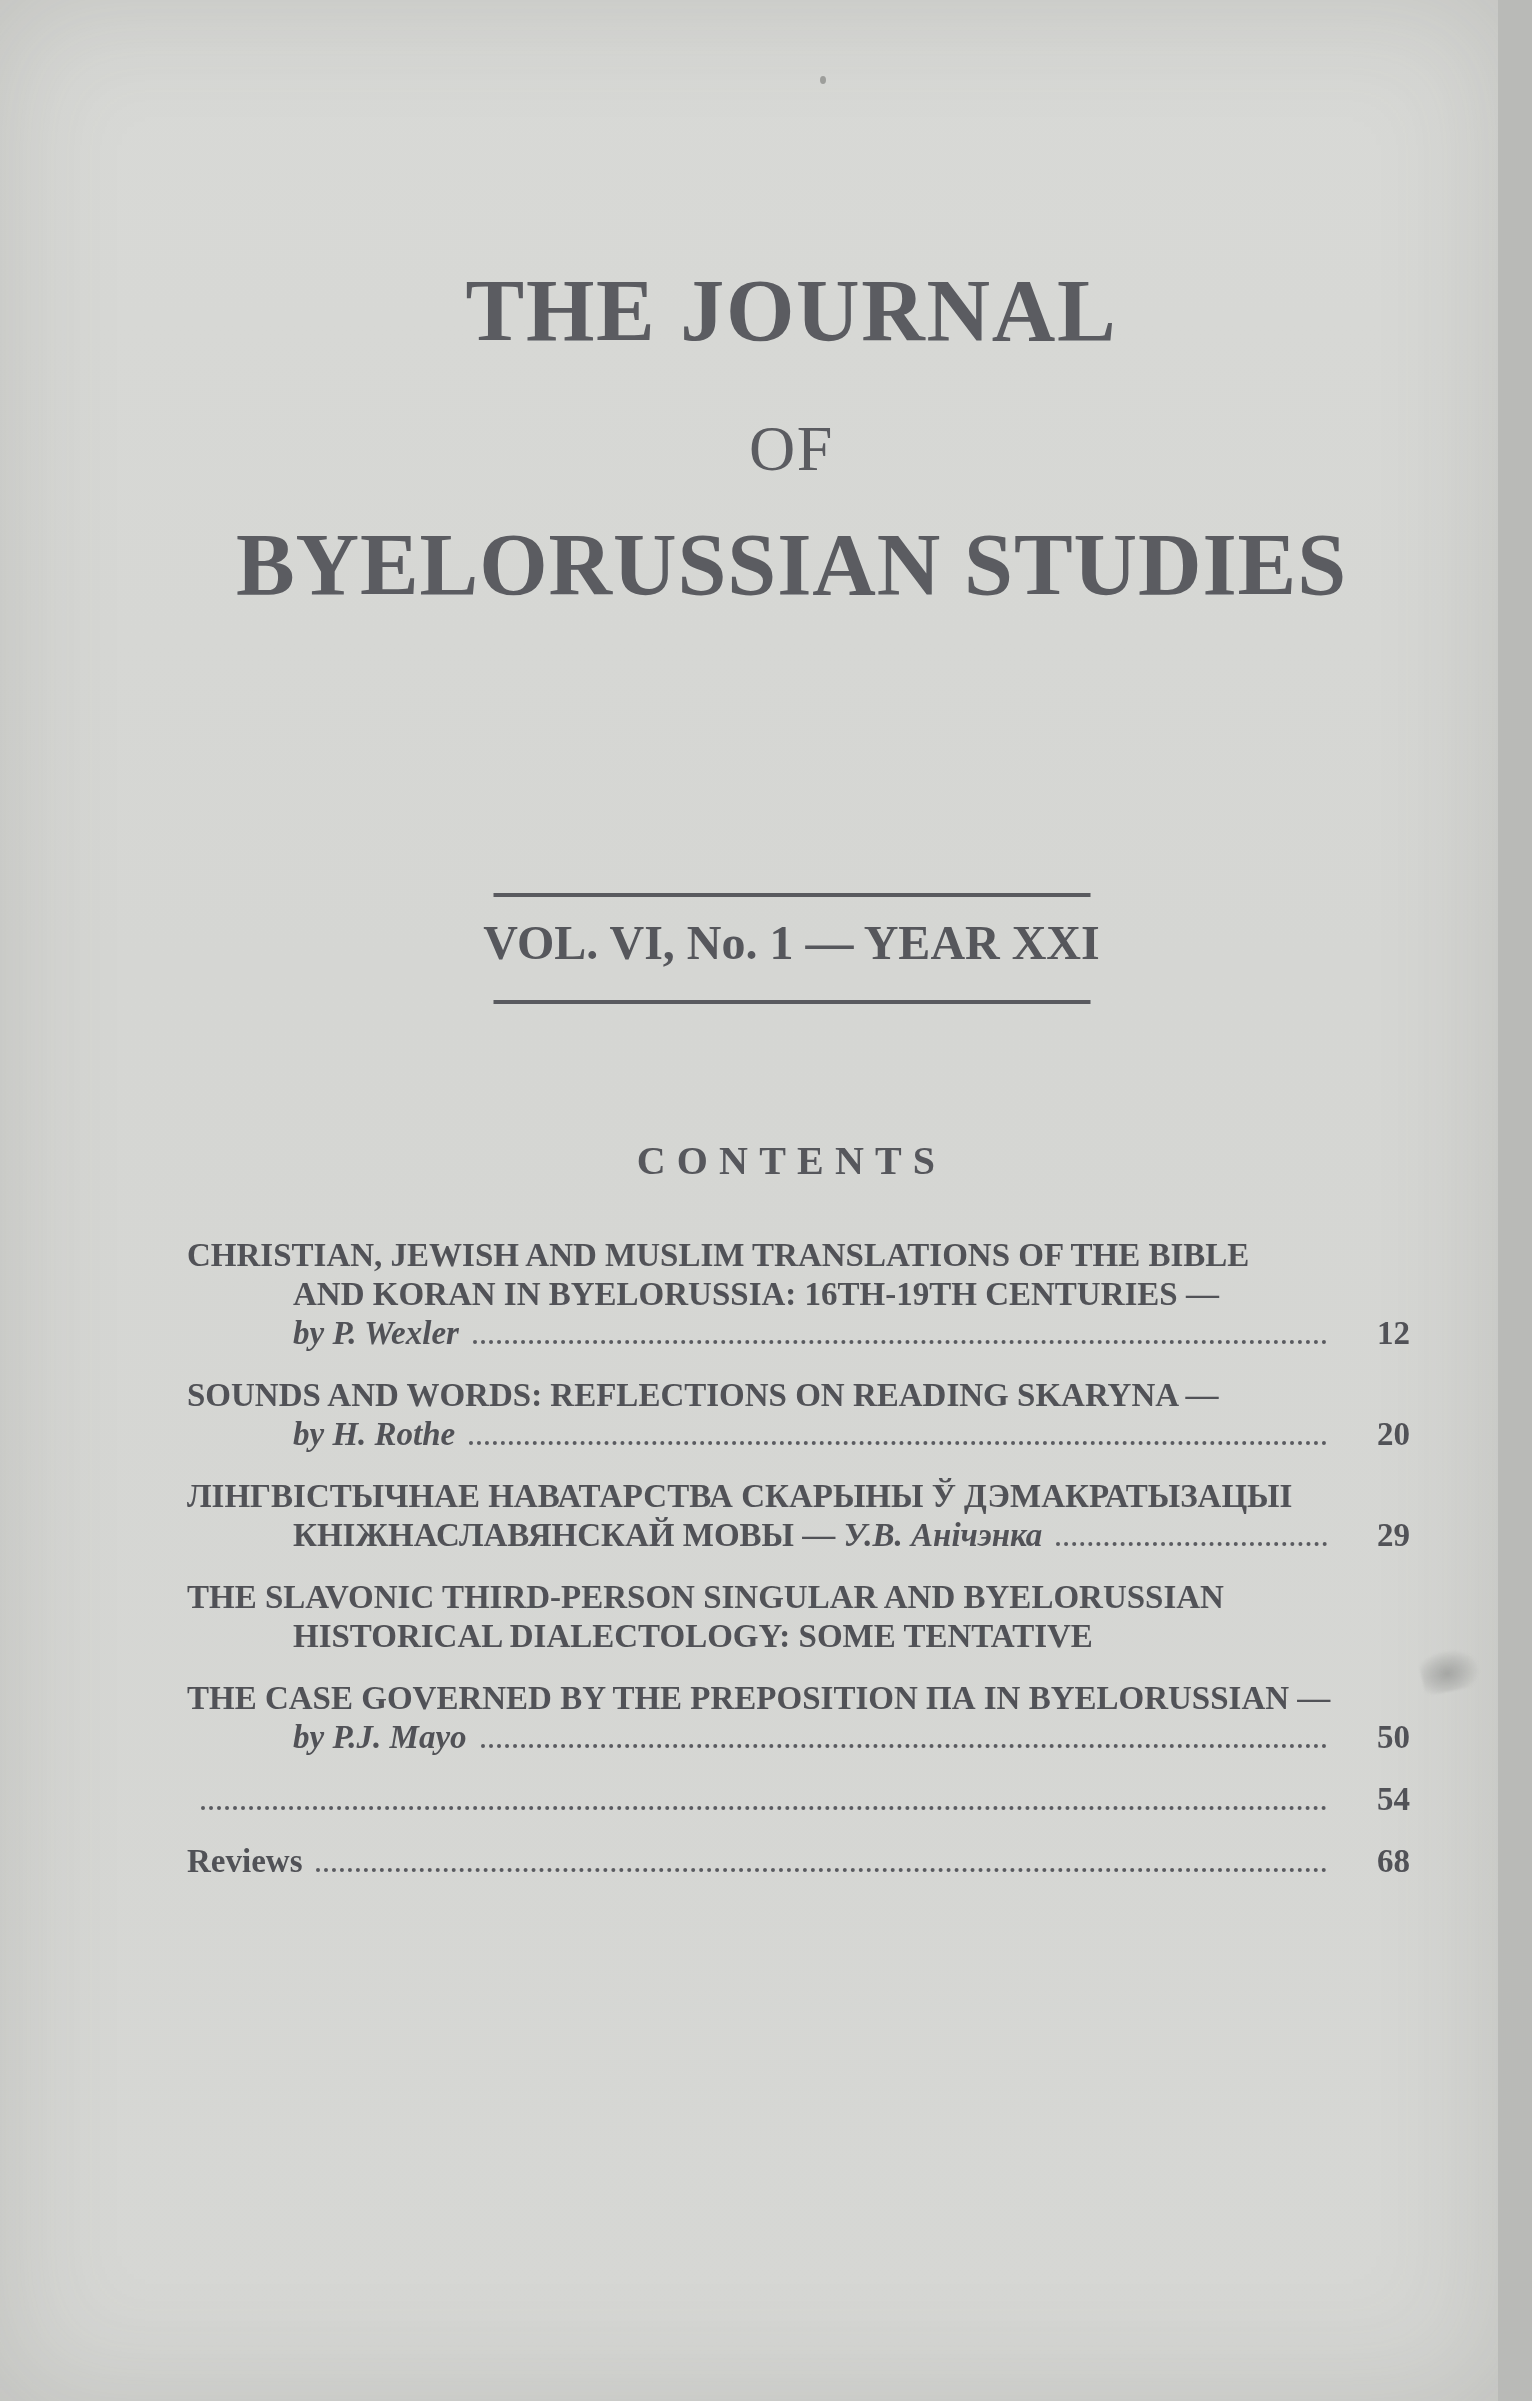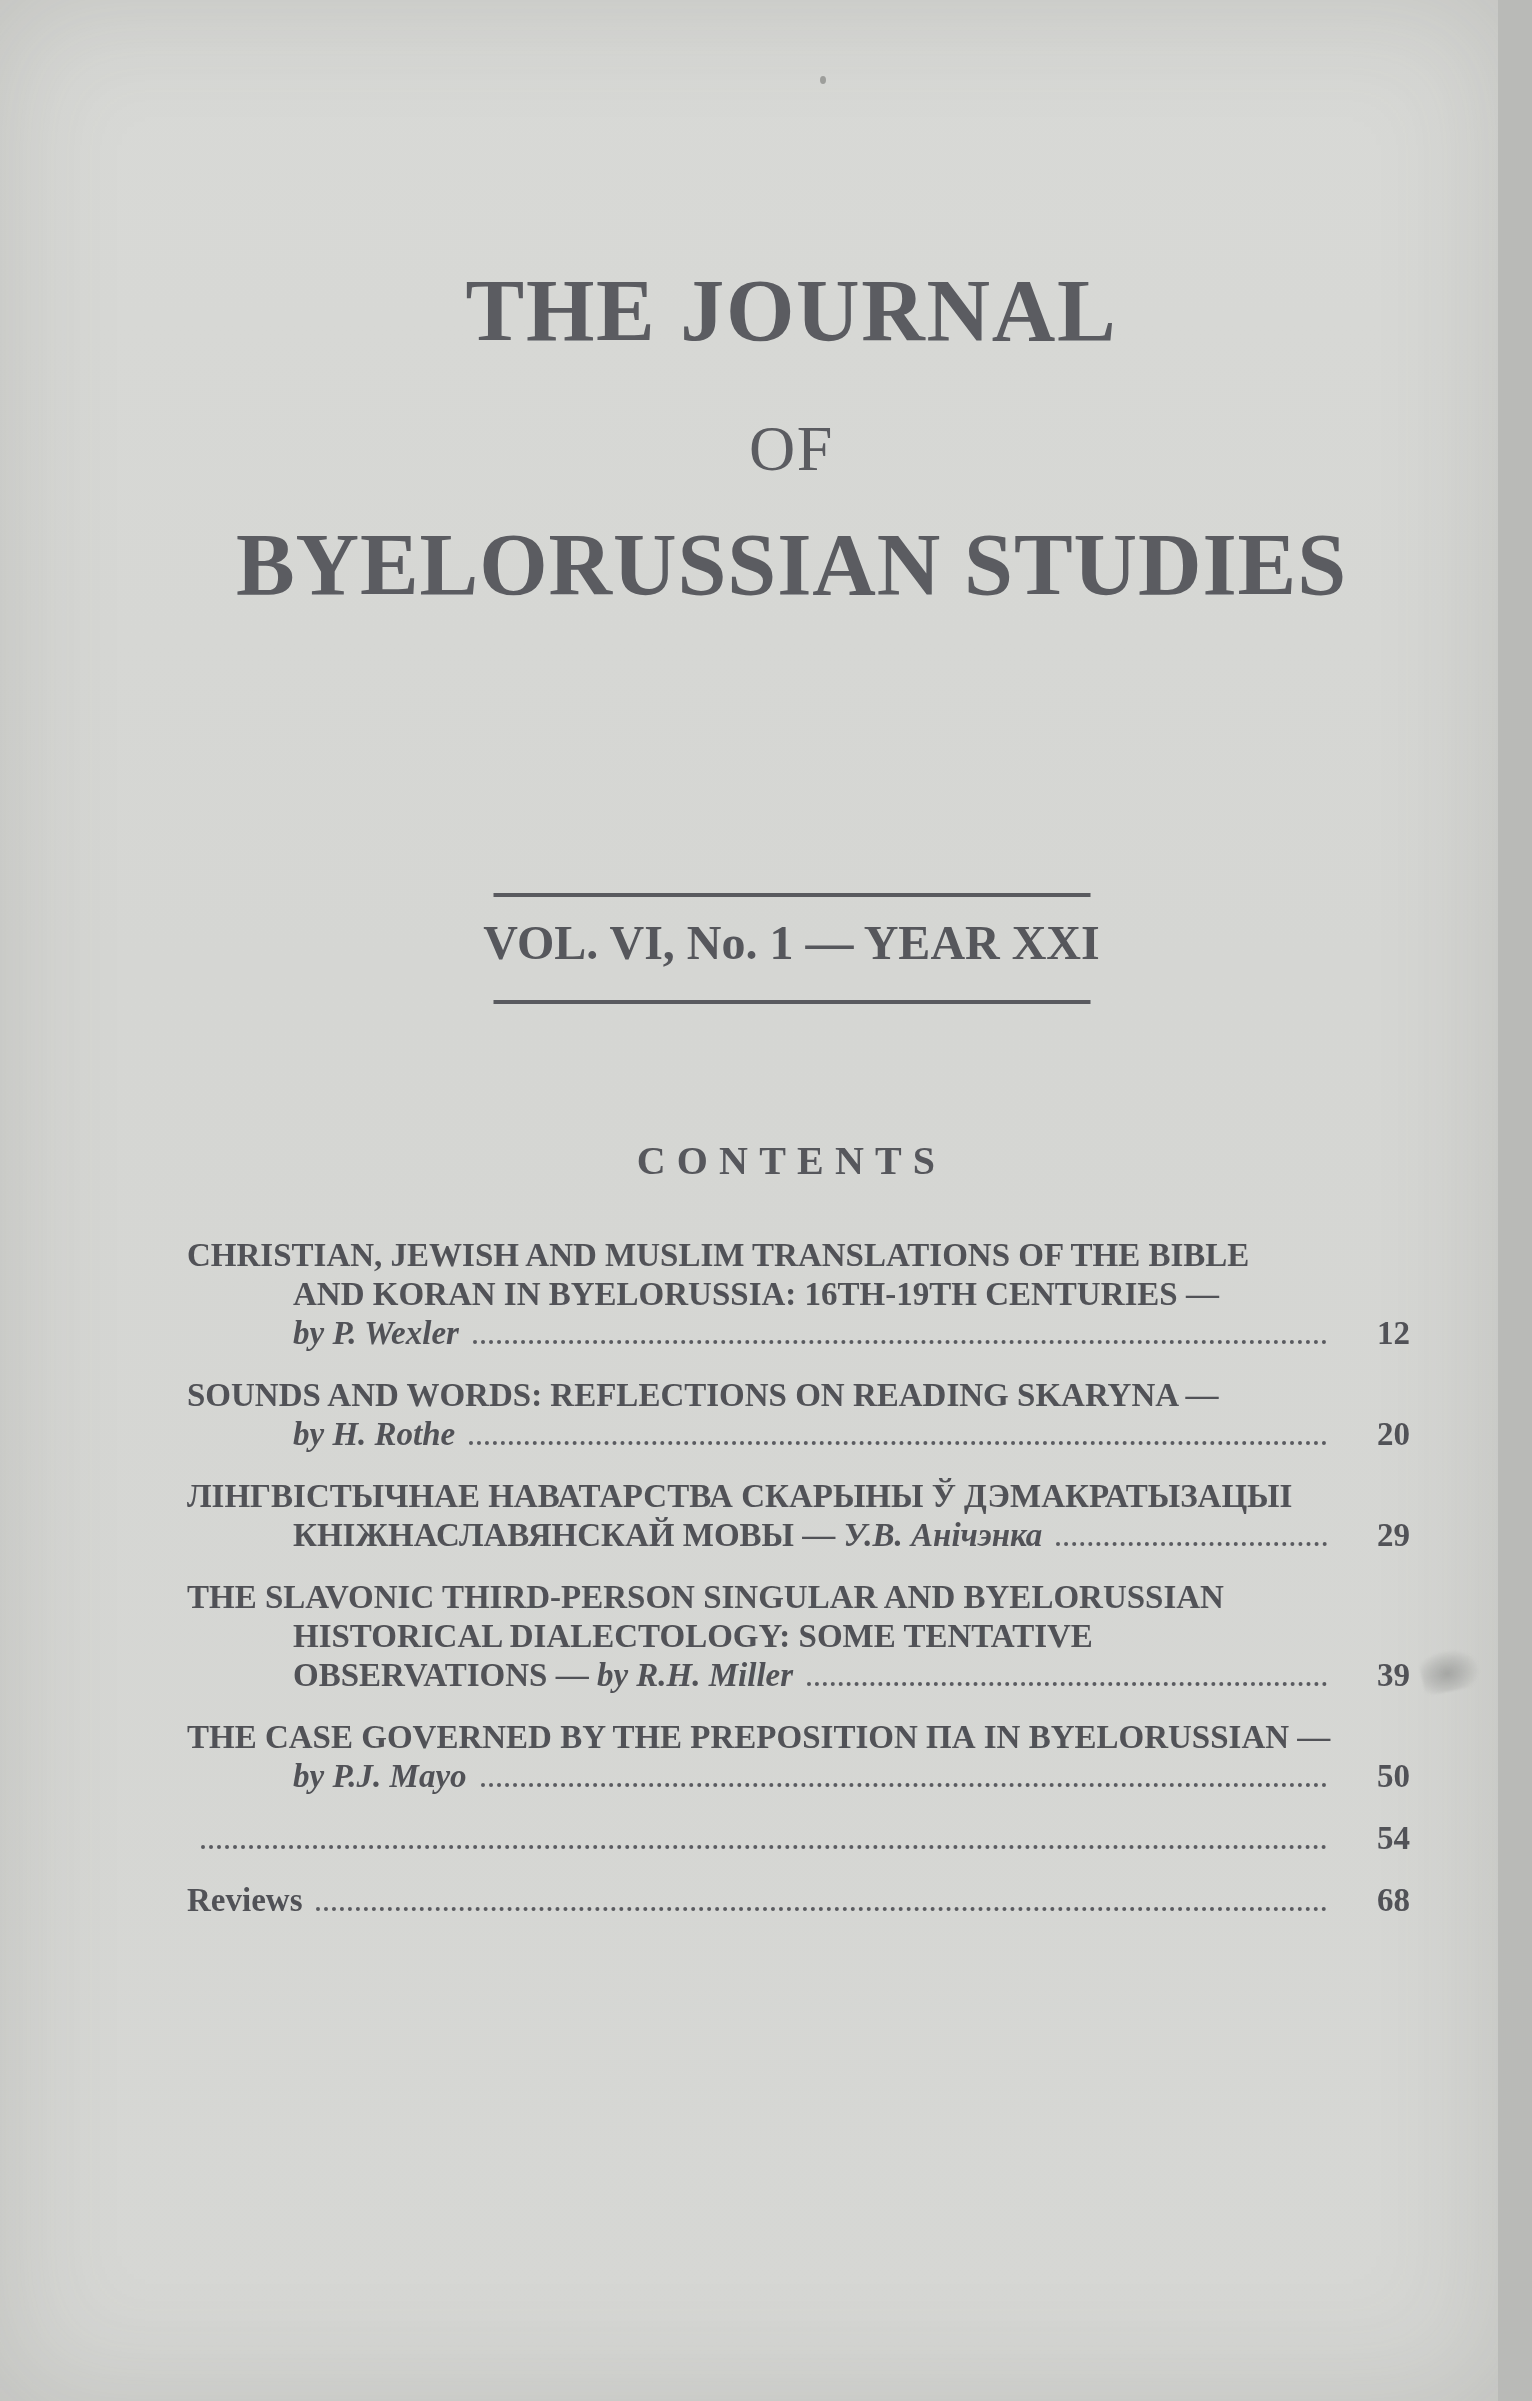--- a/index.html
+++ b/index.html
@@ -114,21 +114,20 @@
           <div class="toc-line ind0"><span>SOUNDS AND WORDS: REFLECTIONS ON READING SKARYNA —</span></div>
           <div class="toc-line ind1"><span class="it">by H. Rothe</span><span class="leader"></span><span class="pagenum">20</span></div>
         </div>
         <div class="entry">
           <div class="toc-line ind0"><span>ЛІНГВІСТЫЧНАЕ НАВАТАРСТВА СКАРЫНЫ Ў ДЭМАКРАТЫЗАЦЫІ</span></div>
           <div class="toc-line ind1"><span>КНІЖНАСЛАВЯНСКАЙ МОВЫ — </span><span class="it">У.В. Анічэнка</span><span class="leader"></span><span class="pagenum">29</span></div>
         </div>
         <div class="entry">
           <div class="toc-line ind0"><span>THE SLAVONIC THIRD-PERSON SINGULAR AND BYELORUSSIAN</span></div>
           <div class="toc-line ind1"><span>HISTORICAL DIALECTOLOGY: SOME TENTATIVE</span></div>
-          <div class="toc-line ind1"><span>OBSERVATIONS — </span><span class="it">by R.H. Miller</span><span class="leader"></span><span class="pagenum">39</span></div>
         </div>
         <div class="entry">
           <div class="toc-line ind0"><span>THE CASE GOVERNED BY THE PREPOSITION ПА IN BYELORUSSIAN —</span></div>
           <div class="toc-line ind1"><span class="it">by P.J. Mayo</span><span class="leader"></span><span class="pagenum">50</span></div>
         </div>
         <div class="entry">
           <div class="toc-line ind0"><span class="leader"></span><span class="pagenum">54</span></div>
         </div>
         <div class="entry">
           <div class="toc-line ind0"><span>Reviews</span><span class="leader"></span><span class="pagenum">68</span></div>

